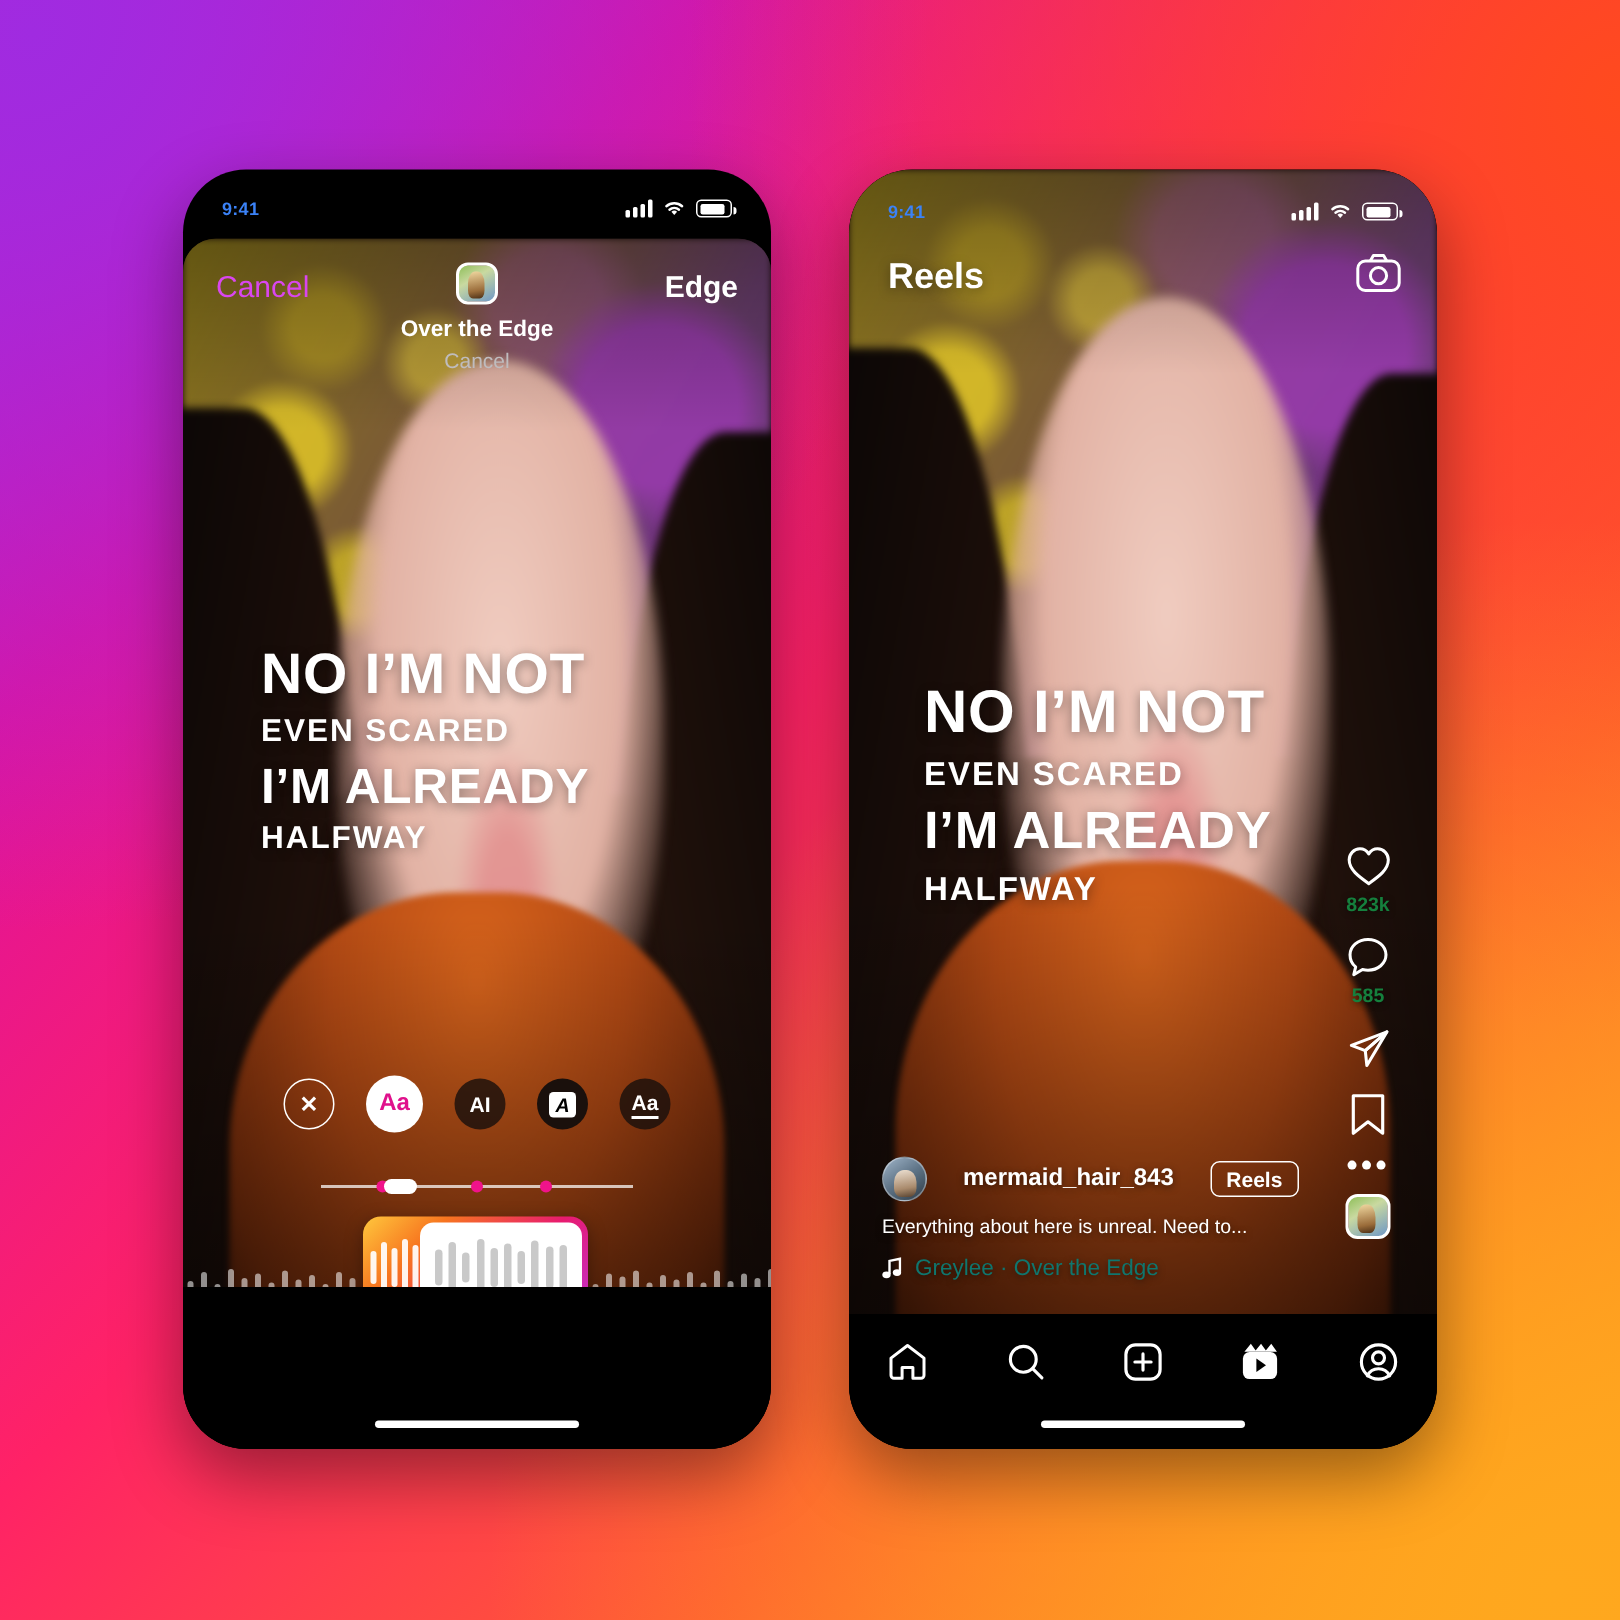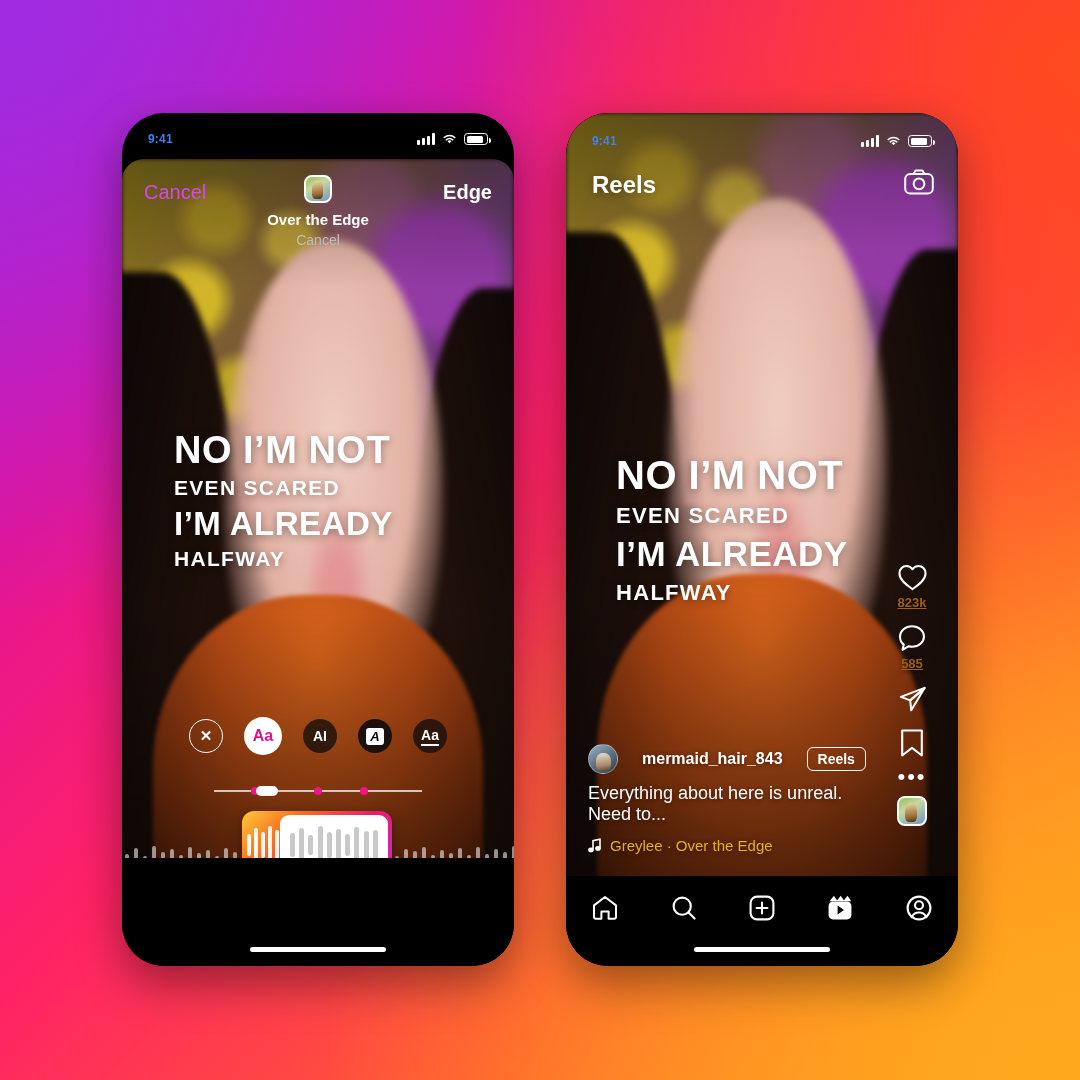--- a/index.html
+++ b/index.html
@@ -153,43 +153,43 @@
   #lyrics-right{ left:50px; top:342px; z-index:25; }
   #lyrics-right .l1{ font-size:40px; }
   #lyrics-right .l2{ font-size:22px; margin-top:8px; }
   #lyrics-right .l3{ font-size:35px; margin-top:9px; }
   #lyrics-right .l4{ font-size:22px; margin-top:9px; }
 
   
   .rail{ position:absolute; right:18px; top:450px; width:56px; z-index:30;
          display:flex; flex-direction:column; align-items:center; gap:0; }
   .rail-item{ display:flex; flex-direction:column; align-items:center; margin-bottom:14px; }
-  .rail-item .cnt{ color:#a16207; font-size:13px; font-weight:600; margin-top:3px;
-                   text-shadow:0 1px 4px rgba(0,0,0,.5);text-decoration:underline; }
+  .rail-item .cnt{ color:#15803d; font-size:13px; font-weight:600; margin-top:3px;
+                   text-shadow:0 1px 4px rgba(0,0,0,.5); }
   .dots3{ color:#fff; font-size:22px; line-height:10px; letter-spacing:2px; margin-bottom:14px; }
   .rail-art{ width:30px; height:30px; border-radius:8px; border:2px solid #fff; overflow:hidden;
              position:relative; background:linear-gradient(150deg,#8fbf5a 0%,#c9d9a0 38%,#6f98c6 100%); }
   .rail-art::before{ content:""; position:absolute; left:24%; top:18%; width:46%; height:74%;
                      border-radius:44% 44% 30% 30%;
                      background:linear-gradient(170deg,#f0d8a0,#9a6c3a 70%,#4b2f16); }
 
   
   .caption{ position:absolute; left:22px; right:86px; bottom:112px; z-index:30; }
   .cap-row{ display:flex; align-items:center; gap:24px; margin-bottom:9px; }
   .avatar{ width:30px; height:30px; border-radius:50%; overflow:hidden; position:relative; flex:none;
            background:linear-gradient(145deg,#9fb4c8 0%,#5f7487 48%,#2f3c47 100%);
            border:1px solid rgba(255,255,255,.35); }
   .avatar::after{ content:""; position:absolute; left:26%; top:30%; width:52%; height:62%;
                   border-radius:46% 46% 34% 34%;
                   background:linear-gradient(170deg,#ece0d2,#a98a6c 66%,#55402e); }
   .uname{ color:#fff; font-size:16px; font-weight:700; text-shadow:0 1px 5px rgba(0,0,0,.5); }
   .follow{ border:1.4px solid #fff; border-radius:6px; color:#fff; font-size:14px;
            font-weight:600; padding:3px 10px; }
-  .cap-text{ color:#fff; font-size:18px; margin-bottom:12px; text-shadow:0 1px 5px rgba(0,0,0,.55); }
-  .music-row{ display:flex; align-items:center; gap:9px; color:#eab308; font-size:15px;
+  .cap-text{ color:#fff; font-size:13px; margin-bottom:12px; text-shadow:0 1px 5px rgba(0,0,0,.55); }
+  .music-row{ display:flex; align-items:center; gap:9px; color:#0f766e; font-size:15px;
               text-shadow:0 1px 5px rgba(0,0,0,.55);text-align:right; }
 
   
   .navbar{ position:absolute; left:0; right:0; bottom:0; height:90px; background:#000; z-index:36;
            display:flex; align-items:flex-start; justify-content:space-around; padding-top:18px; }
   .home-ind{ position:absolute; left:50%; transform:translateX(-50%); bottom:14px;
              width:136px; height:5px; border-radius:3px; background:#fff; z-index:40; }
   svg{ display:block; }
 </style>
 </head>

